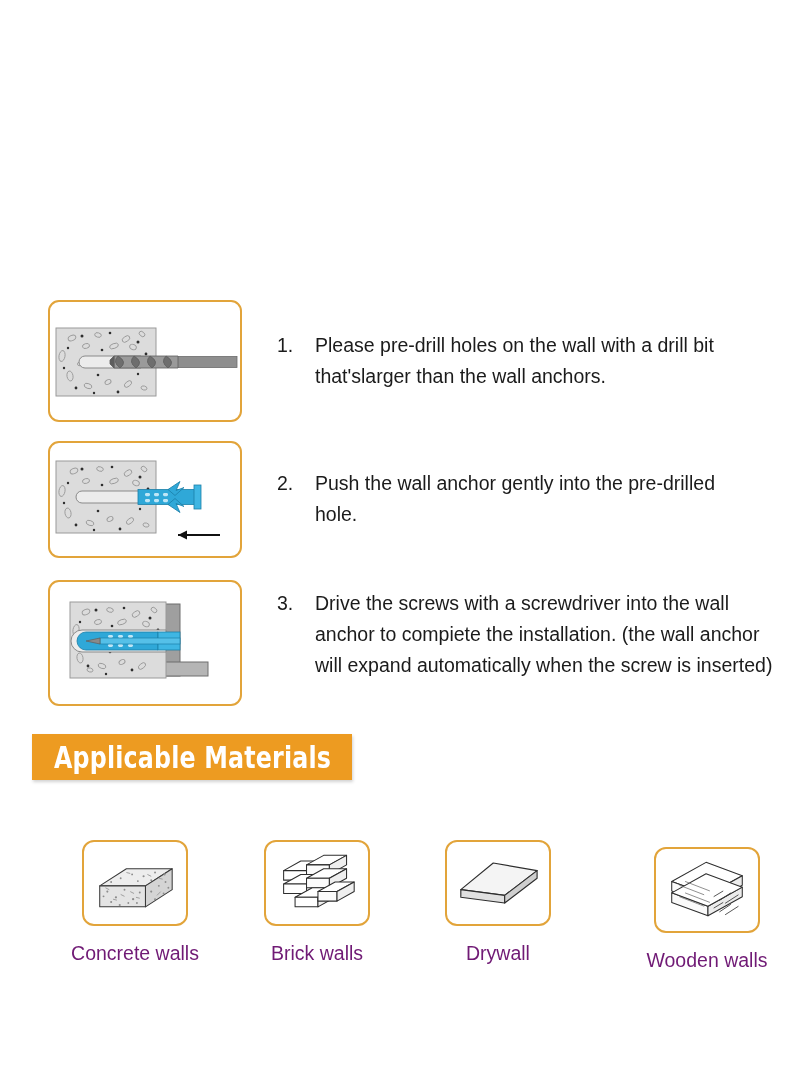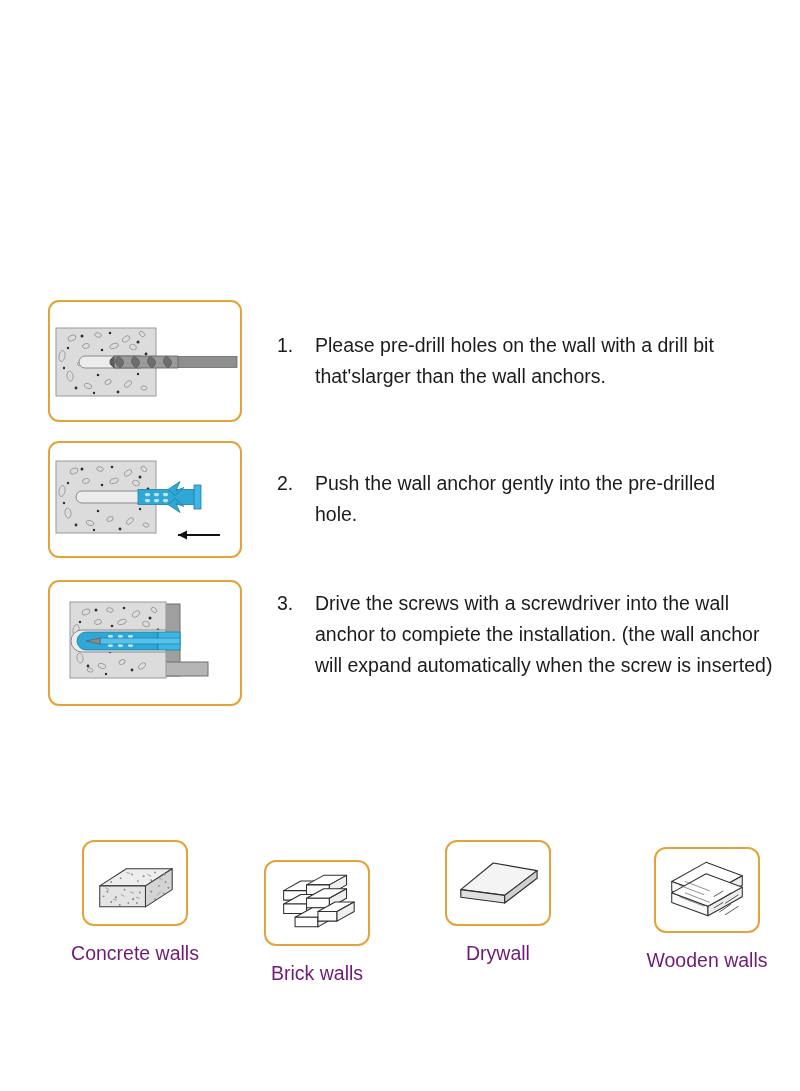--- a/index.html
+++ b/index.html
@@ -81,21 +81,21 @@
     overflow:hidden;
   }
   .mat-box svg{display:block;width:100%;height:100%;}
   .mat-label{
     margin-top:16px;
     font-size:19.5px;
     color:#701a75;
     white-space:nowrap;
   }
   #mat-0{left:82px;}
-  #mat-1{left:264px;margin-top:20px;}
+  #mat-1{left:264px;}
   #mat-2{left:445px;}
   #mat-3{left:654px;margin-top:7px;}
   #mat-0 .mat-label{margin-left:-22px;width:150px;}
   #mat-1 .mat-label{margin-left:-15px;width:136px;}
   #mat-2 .mat-label{margin-left:-10px;width:126px;}
   #mat-3 .mat-label{margin-left:-22px;width:150px;}
 </style>
 </head>
 <body>
 
@@ -279,20 +279,23 @@
         <path d="M50 56 l-14 3 l14 3 z" fill="#8a8a8a" stroke="#5d5d5d" stroke-width="0.7"></path>
       </g>
     </svg>
   </div>
 
   <div class="step-text" id="txt-3">
     <span class="step-num">3.</span>
     <span class="step-body">Drive the screws with a screwdriver into the wall anchor to compiete the installation. (the wall anchor will expand automatically when the screw is inserted)</span>
   </div>
 
+  <div class="banner" id="banner-materials">
+    <span class="banner-text">Applicable Materials</span>
+  </div>
 
   <div class="mat" id="mat-0">
     <div class="mat-box">
       <svg viewBox="0 0 106 86" xmlns="http://www.w3.org/2000/svg">
         <g stroke="#3a3a3a" stroke-width="1.1" stroke-linejoin="round">
           <path d="M16 46 L44 28 L92 28 L64 46 Z" fill="#ededed"></path>
           <path d="M16 46 L64 46 L64 68 L16 68 Z" fill="#e4e4e4"></path>
           <path d="M64 46 L92 28 L92 50 L64 68 Z" fill="#d4d4d4"></path>
         </g>
         <g fill="#8d8d8d">

